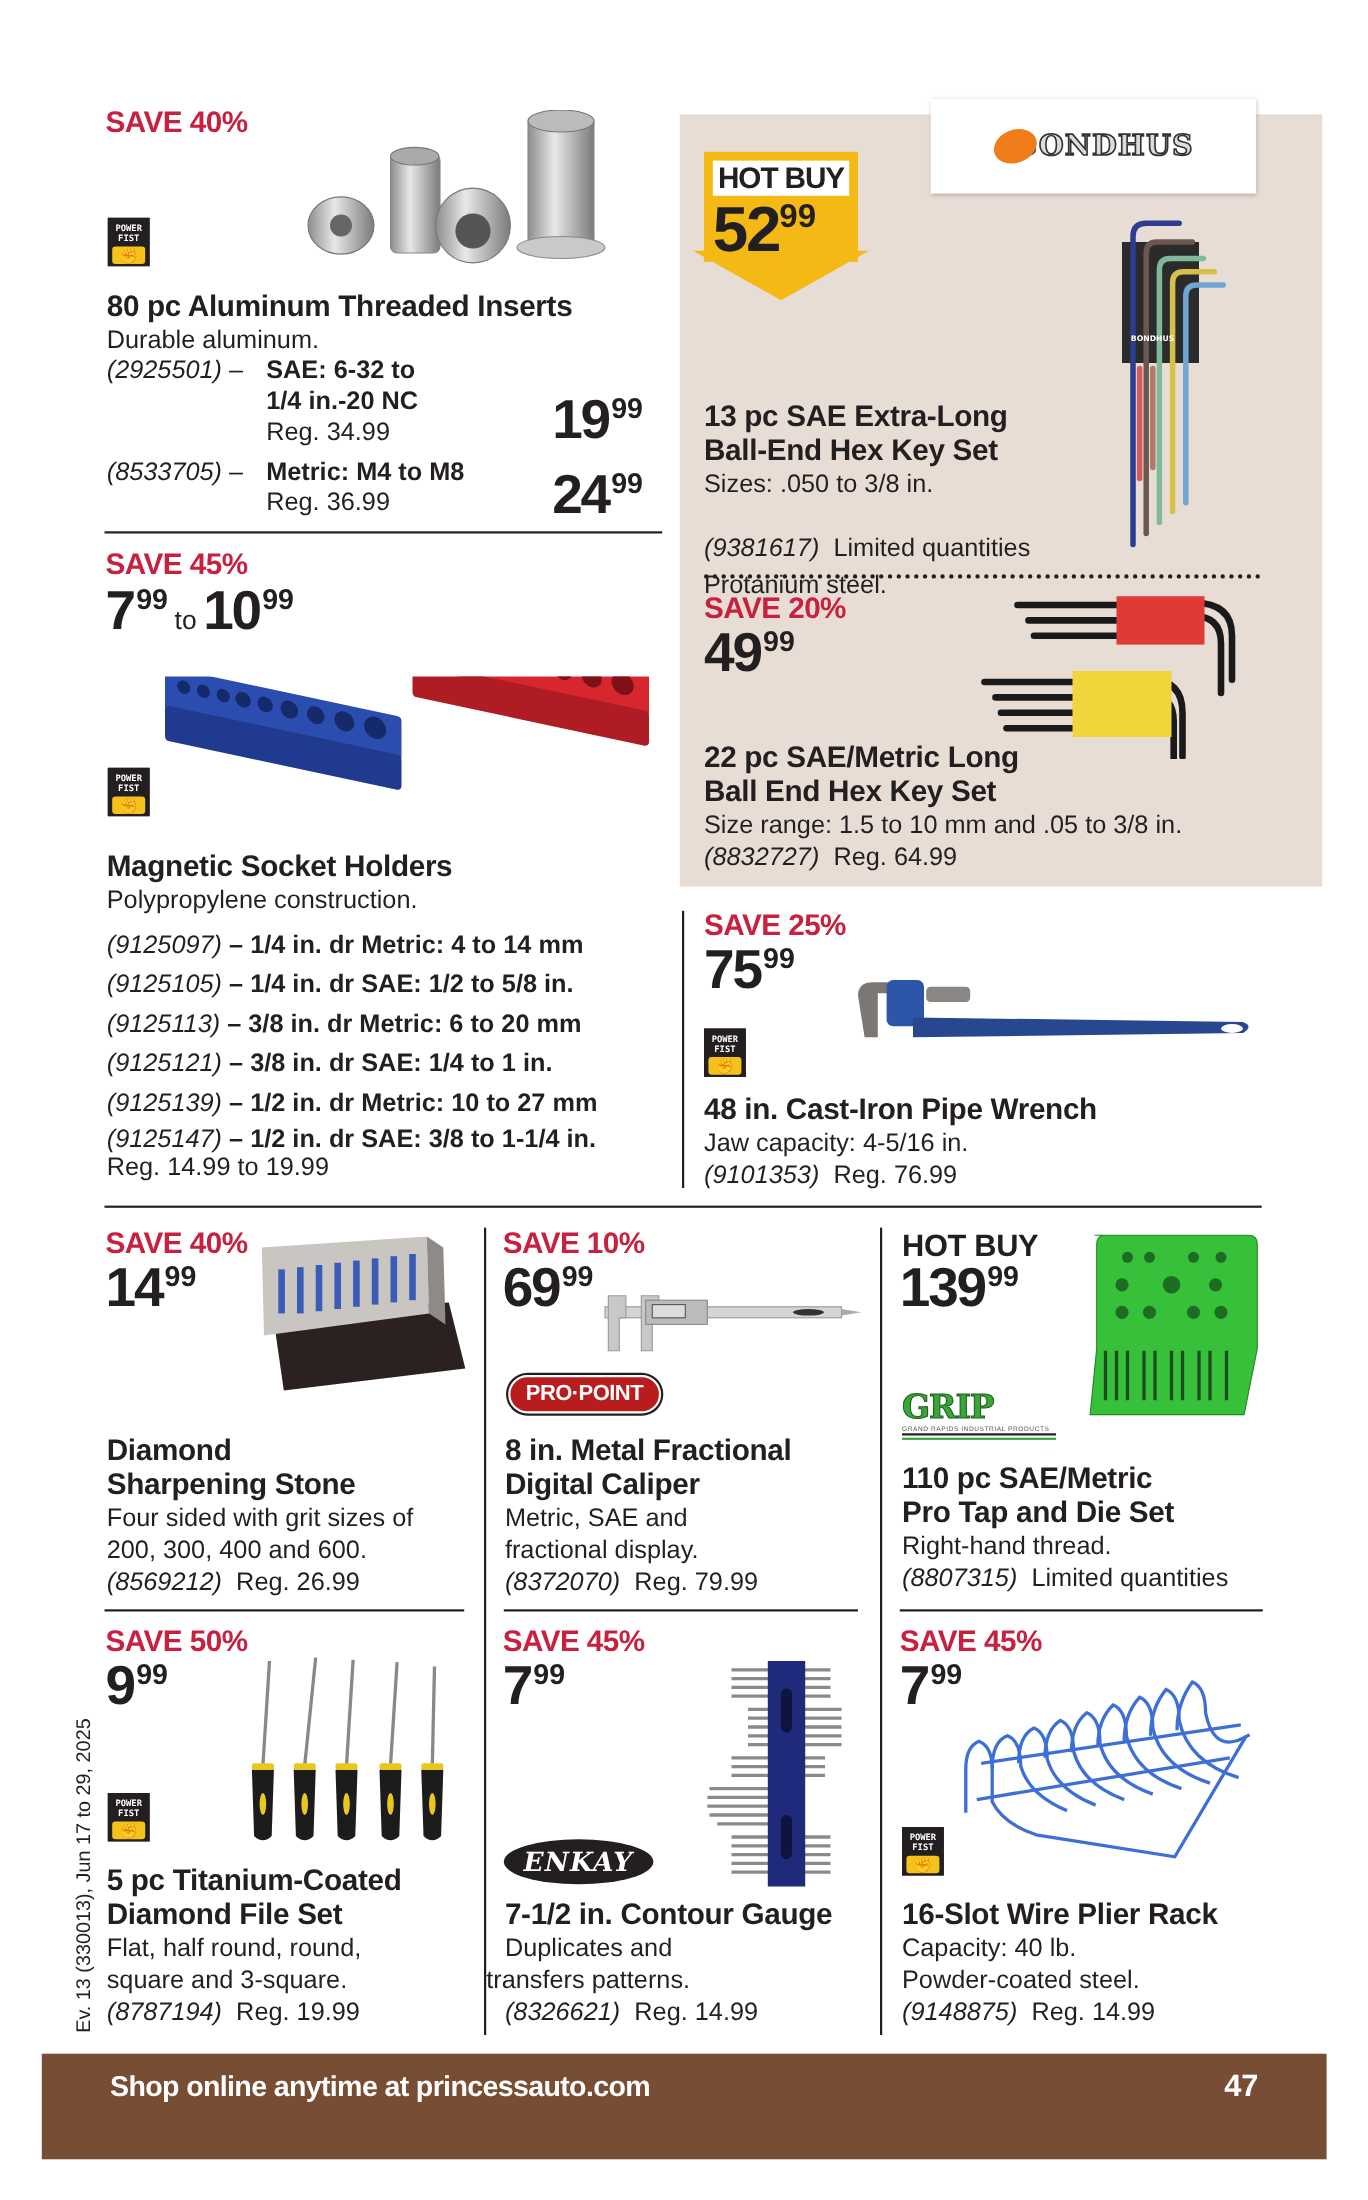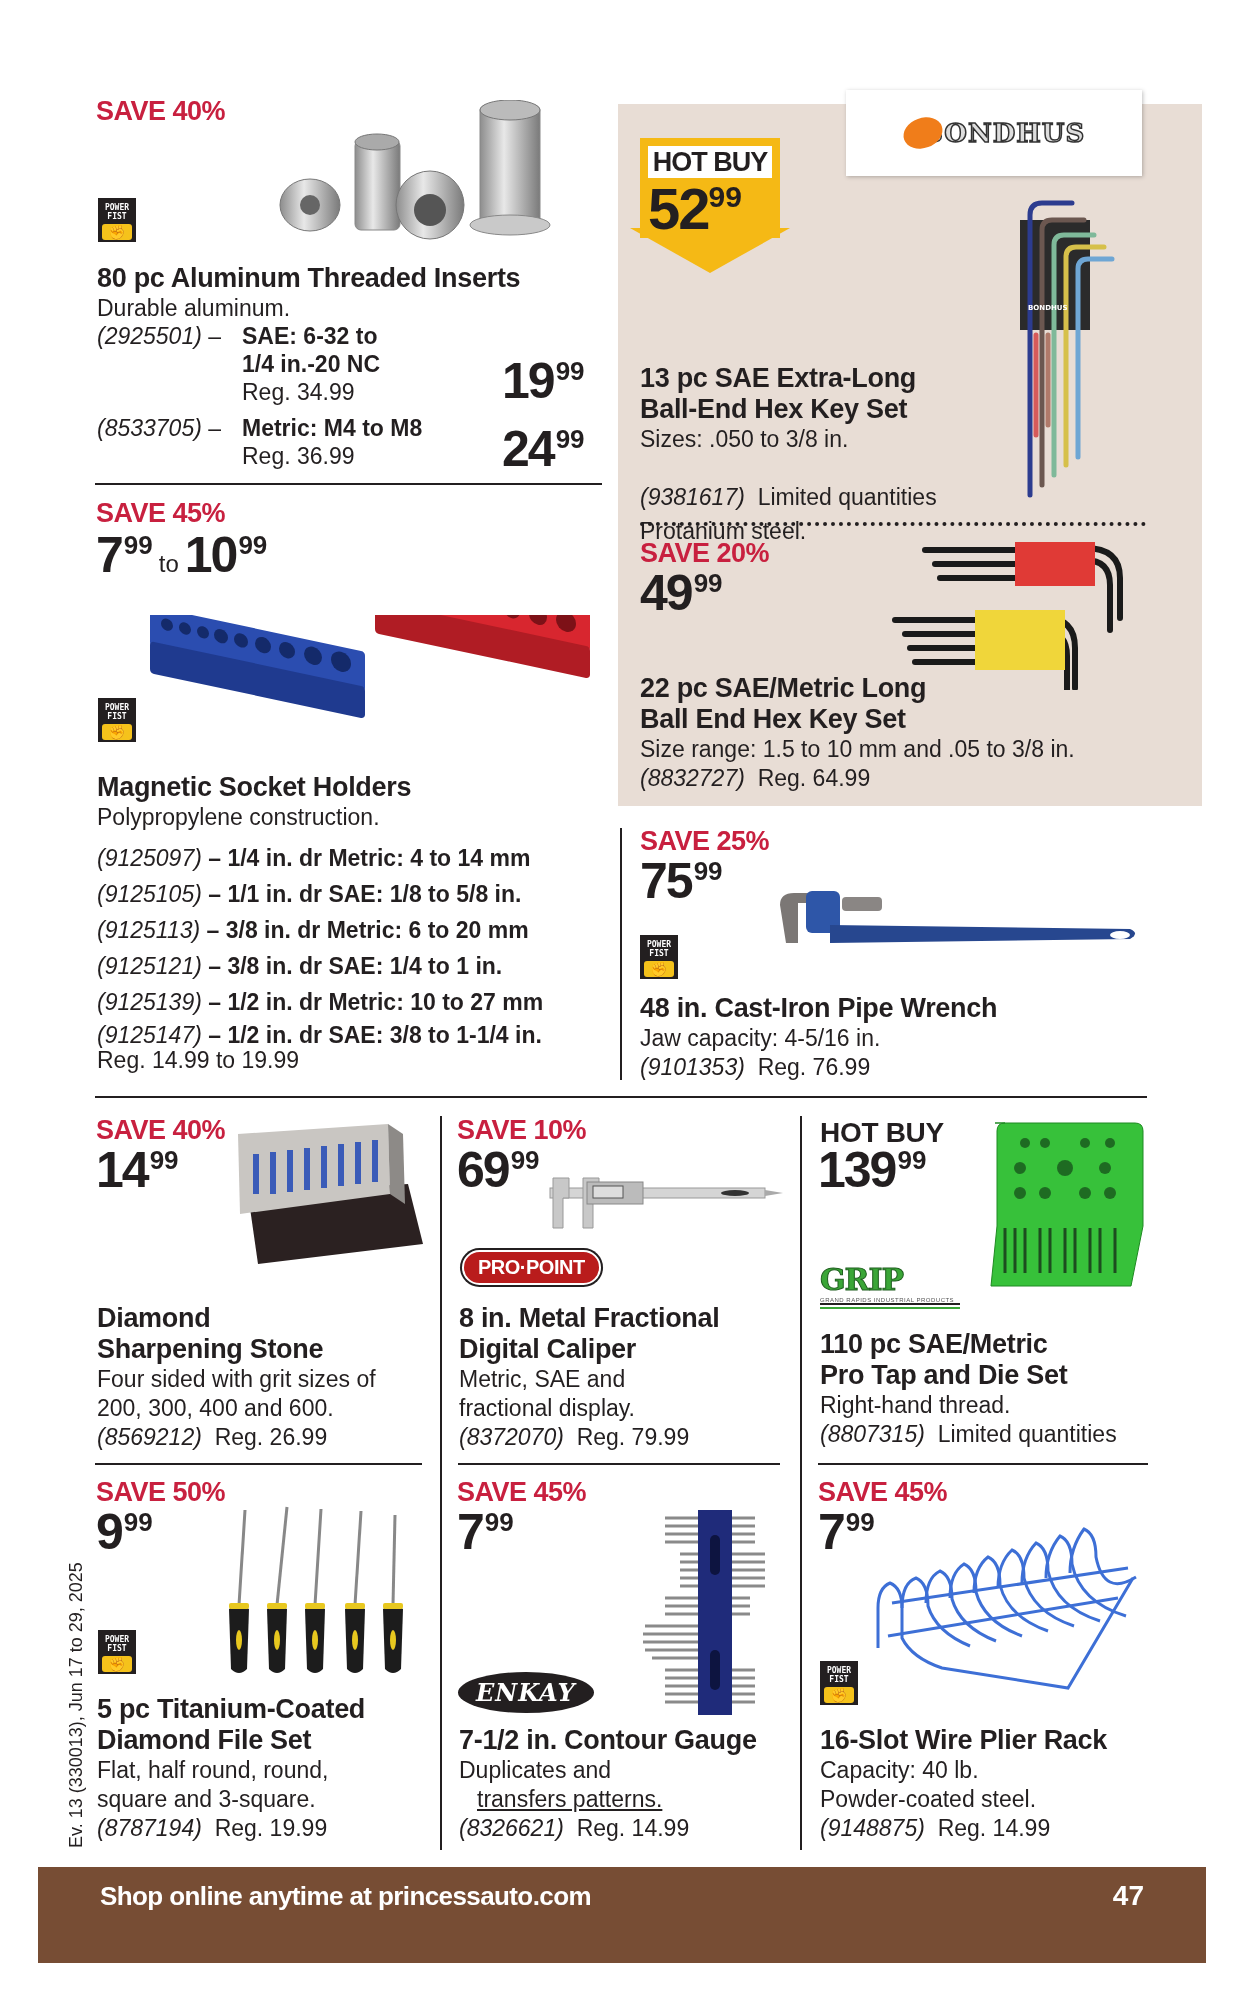--- a/index.html
+++ b/index.html
@@ -148,21 +148,21 @@
 <div class="abs pf" style="left:98px; top:698px;">
   <div class="pf-t">POWER FIST</div>
   <div class="pf-f">✊</div>
 </div>
 
 <div class="abs title" style="left:97px; top:771px;">Magnetic Socket Holders</div>
 <div class="abs desc" style="left:97px; top:803px;">Polypropylene construction.</div>
 
 <div class="abs desc" style="left:97px; top:840px; line-height:36px;">
   <div><span class="sku">(9125097)</span> <b>– 1/4 in. dr Metric: 4 to 14 mm</b></div>
-  <div><span class="sku">(9125105)</span> <b>– 1/1 in. dr SAE: 1/8 to 5/8 in.</b></div>
+  <div><span class="sku">(9125105)</span> <b>– 1/4 in. dr SAE: 1/2 to 5/8 in.</b></div>
   <div><span class="sku">(9125113)</span> <b>– 3/8 in. dr Metric: 6 to 20 mm</b></div>
   <div><span class="sku">(9125121)</span> <b>– 3/8 in. dr SAE: 1/4 to 1 in.</b></div>
   <div><span class="sku">(9125139)</span> <b>– 1/2 in. dr Metric: 10 to 27 mm</b></div>
   <div style="line-height:30px;"><span class="sku">(9125147)</span> <b>– 1/2 in. dr SAE: 3/8 to 1-1/4 in.</b></div>
 </div>
 <div class="abs desc" style="left:97px; top:1046px;">Reg. 14.99 to 19.99</div>
 
 <div class="abs panel" style="left:618px; top:104px; width:584px; height:702px;"></div>
 
 <div class="abs logo-box" style="left:846px; top:90px; width:296px; height:86px;">
@@ -441,21 +441,21 @@
       <path d="M25 184 H115"></path>
       <path d="M25 192 H115"></path>
   </g>
   <rect x="58" y="0" width="34" height="205" fill="#1f2b7a"></rect>
   <rect x="70" y="25" width="10" height="40" rx="5" fill="#0d1440"></rect>
   <rect x="70" y="140" width="10" height="40" rx="5" fill="#0d1440"></rect>
 </svg>
 <div class="abs enkay" style="left:458px; top:1672px;">ENKAY</div>
 <div class="abs title" style="left:459px; top:1724px;">7-1/2 in. Contour Gauge</div>
 <div class="abs desc" style="left:459px; top:1756px;">Duplicates and</div>
-<div class="abs desc" style="left:477px; top:1785px;text-decoration:underline;">transfers patterns.</div>
+<div class="abs desc" style="left:442px; top:1785px;">transfers patterns.</div>
 <div class="abs desc" style="left:459px; top:1814px;">
   <span class="sku">(8326621)</span>&nbsp;
   <span>Reg. 14.99</span>
 </div>
 
 <div class="abs save" style="left:818px; top:1479px;">SAVE 45%</div>
 <div class="abs price" style="left:818px; top:1507px;">
   <span>7</span><sup>99</sup>
 </div>
 <svg class="img" style="left:868px; top:1518px;" width="280" height="180">

